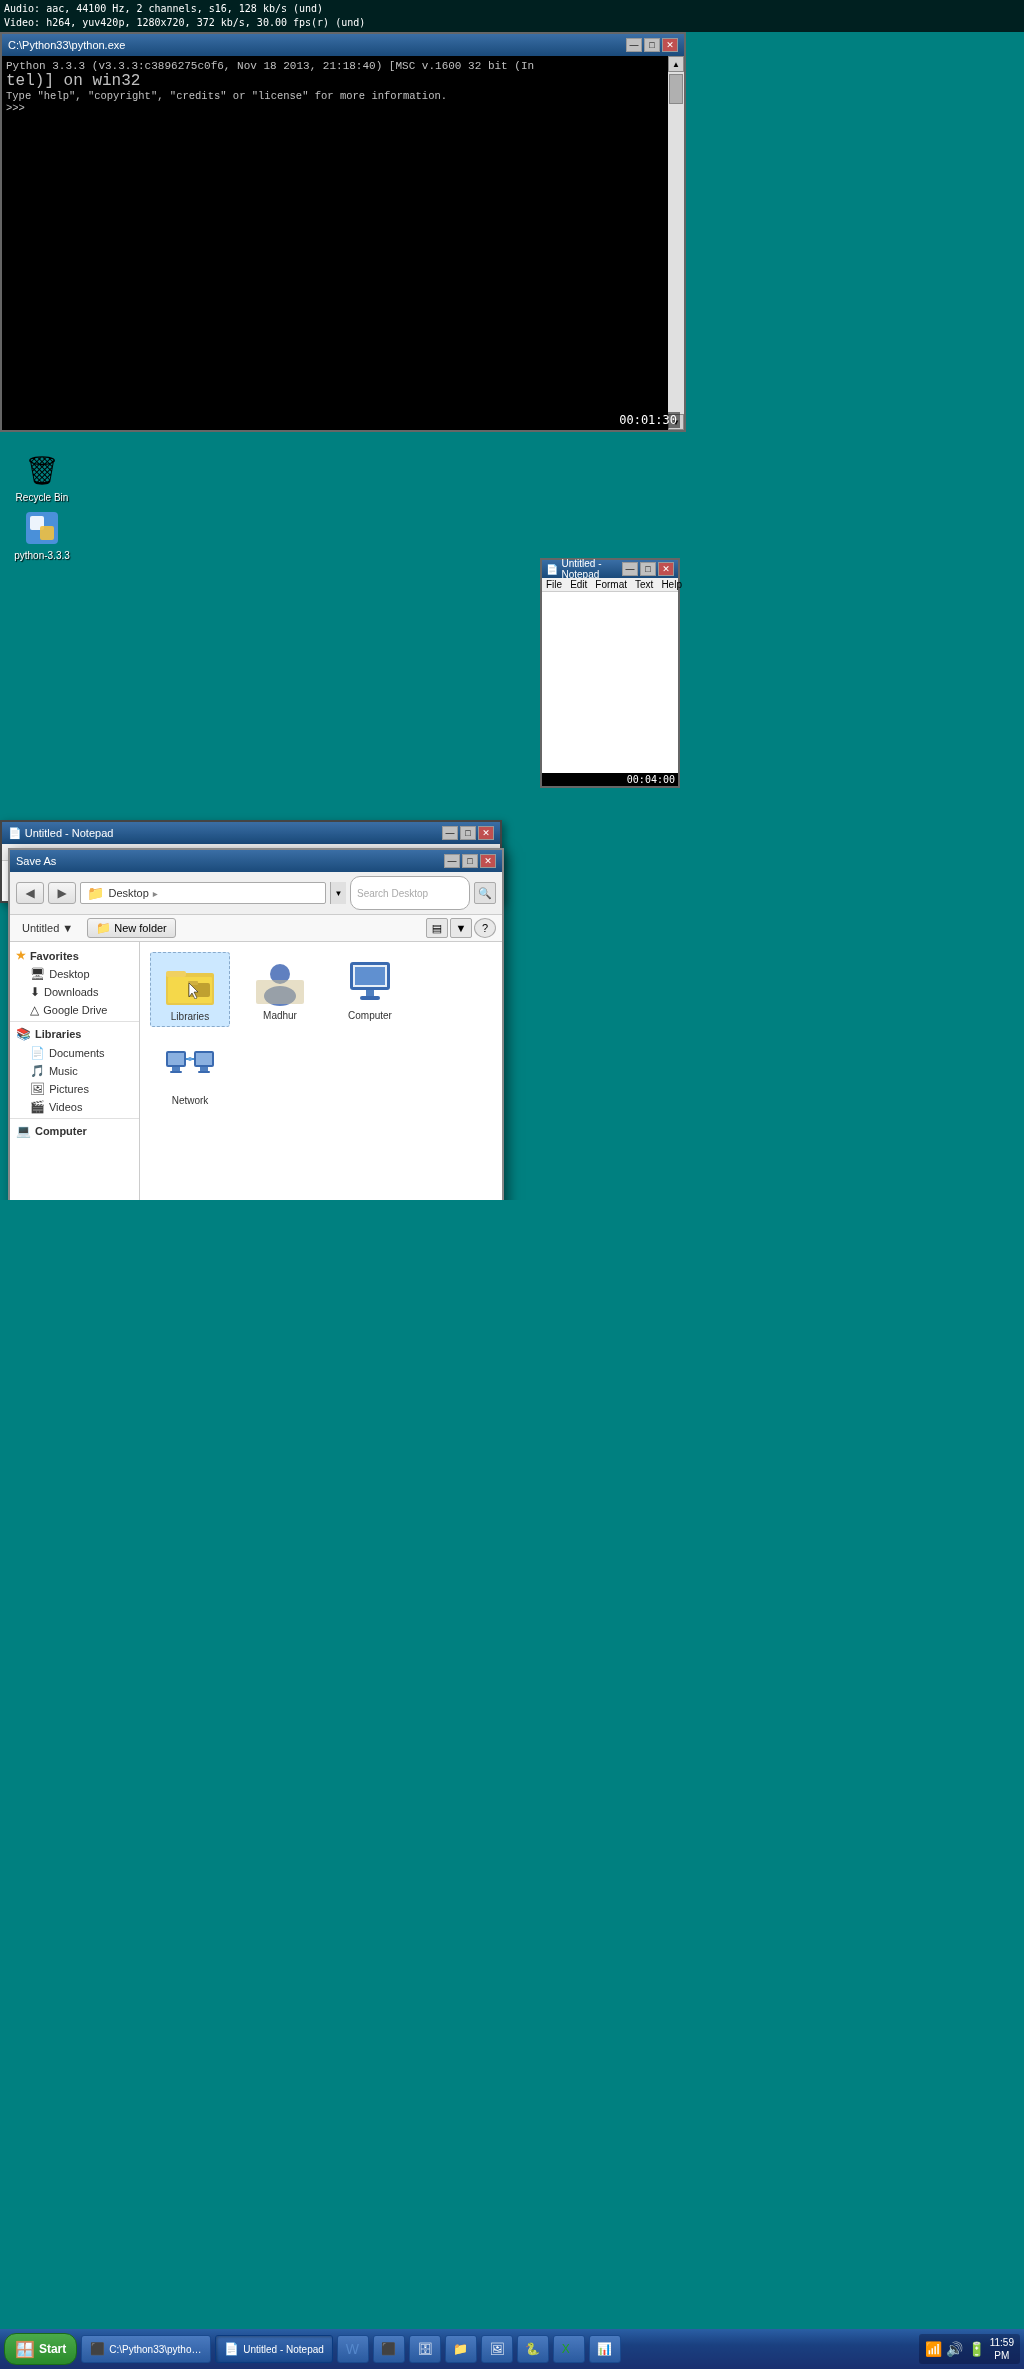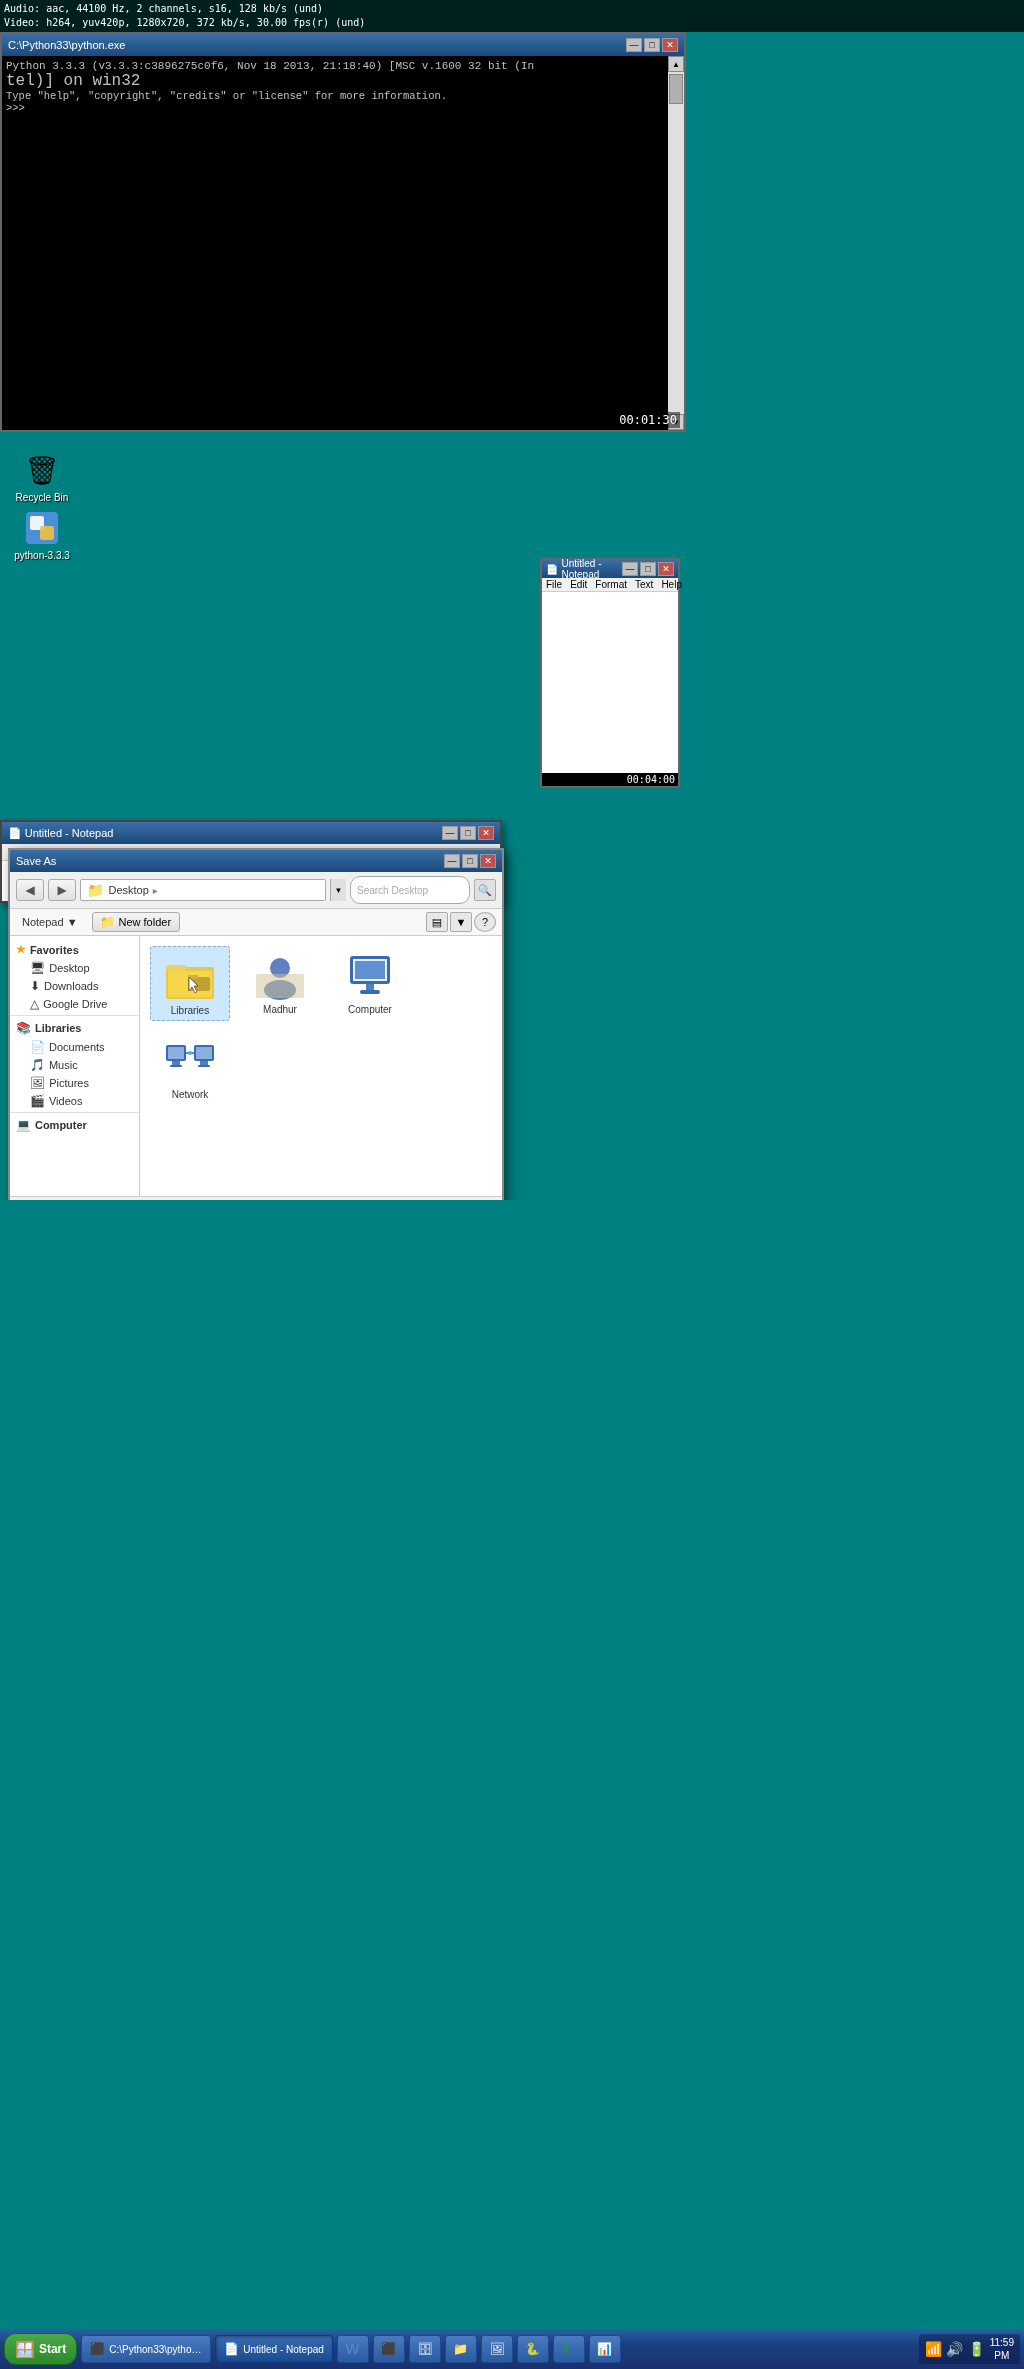--- a/index.html
+++ b/index.html
@@ -238,21 +238,21 @@
       background: #e0e0e0;
       border-left: 1px solid #aaa;
       display: flex;
       align-items: center;
       justify-content: center;
       font-size: 8px;
       cursor: pointer;
     }
     .search-bar {
       width: 120px;
-      height: 28px;
+      height: 34px;
       background: #fff;
       border: 1px solid #aaa;
       border-radius: 10px;
       padding: 0 6px;
       font-size: 10px;
       color: #999;
       display: flex;
       align-items: center;
     }
     .search-icon-btn {
@@ -705,21 +705,21 @@
     </div>
     <div class="location-dropdown">▼</div>
     <div class="search-bar">
       <span style="color:#aaa;font-size:10px;">Search Desktop</span>
     </div>
     <div class="search-icon-btn">🔍</div>
   </div>
 
   <div class="saveas-actions">
     <div class="action-btn">
-      <span>Notepad ▼</span>
+      <span>Untitled ▼</span>
     </div>
     <div class="new-folder-btn">
       <span style="font-size:12px;">📁</span>
       <span>New folder</span>
     </div>
     <div class="view-btns">
       <div class="view-btn">▤</div>
       <div class="view-btn">▼</div>
       <div class="view-btn" style="border-radius:50%;">?</div>
     </div>

